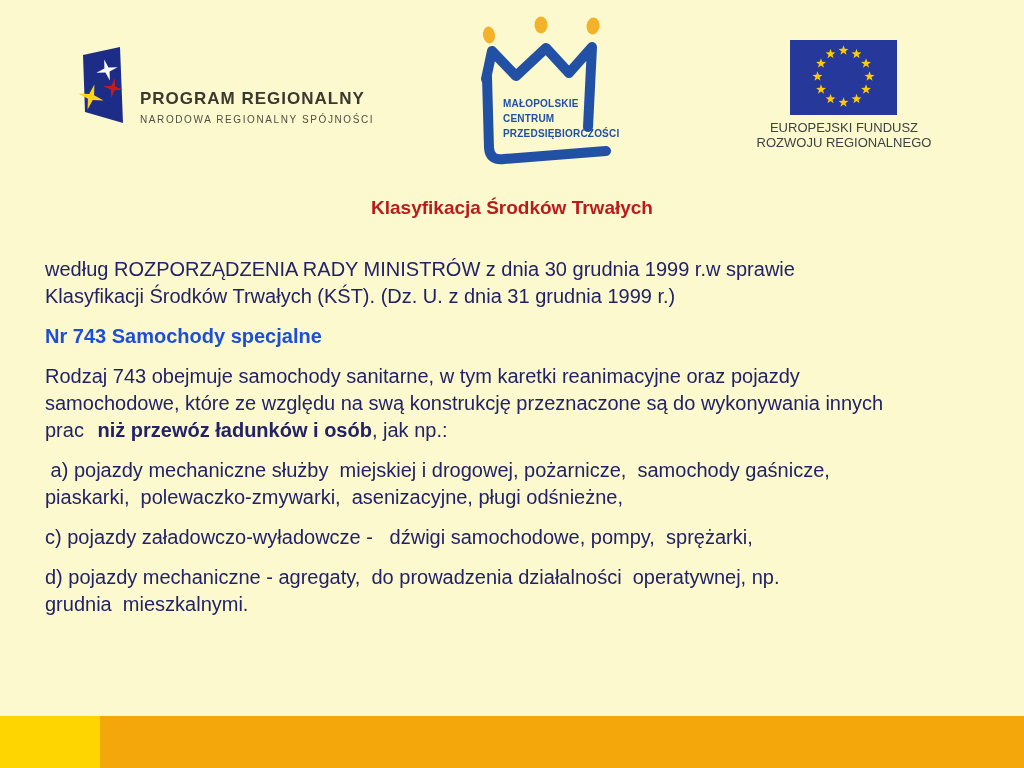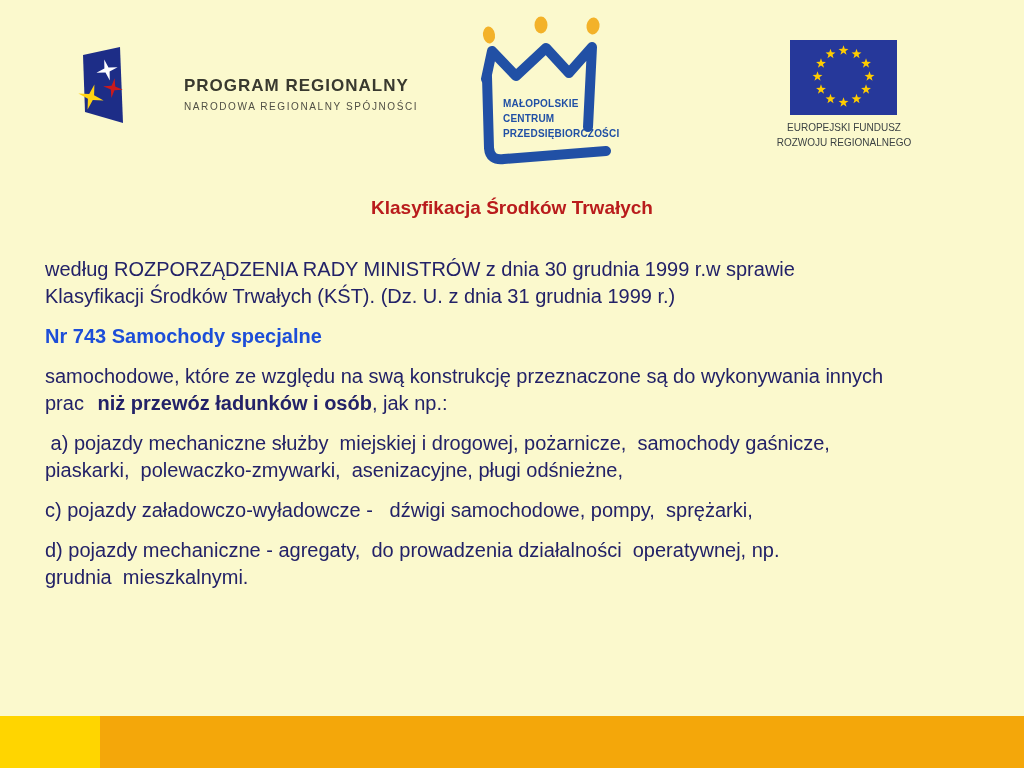--- a/index.html
+++ b/index.html
@@ -9,33 +9,33 @@
     background: #FBF9CD;
     font-family: "Liberation Sans", sans-serif;
   }
 
   
   .logo-svg { position: absolute; overflow: visible; }
   #pr-flag { left: 80px; top: 44px; }
   #crown   { left: 465px; top: 15px; }
   #eu-flag { left: 790px; top: 40px; }
 
-  #pr-text { position: absolute; left: 140px; top: 76px; margin-left: 44px; }
+  #pr-text { position: absolute; left: 140px; top: 89px; }
   #pr-title {
     font-size: 17px; font-weight: bold; letter-spacing: 1px;
     color: #39392F; white-space: nowrap;
   }
   #pr-sub {
     margin-top: 5px; font-size: 10px; letter-spacing: 1.6px;
     color: #4F4E44; white-space: nowrap;
   }
 
   #eu-caption {
     position: absolute; left: 743px; top: 120px; width: 202px;
-    text-align: center; color: #3C4244; font-size: 10px; line-height: 15px;
+    text-align: center; color: #3C4244; font-size: 13px; line-height: 15px;
     white-space: nowrap;
   }
 
   
   #slide-title {
     position: absolute; left: 0; top: 197px; width: 1024px;
     text-align: center; font-size: 19px; font-weight: bold;
     color: #b91c1c;
   }
 
@@ -110,20 +110,21 @@
 
   <div id="body-text">
       <p class="para bold">
         <span class="line"><span>według ROZPORZĄDZENIA RADY MINISTRÓW z dnia 30 grudnia 1999 r.w sprawie</span></span>
         <span class="line"><span>Klasyfikacji Środków Trwałych (KŚT). (Dz. U. z dnia 31 grudnia 1999 r.)</span></span>
       </p>
       <p class="para accent">
         <span class="line"><span>Nr 743 Samochody specjalne</span></span>
       </p>
       <p class="para normal">
+        <span class="line"><span>Rodzaj 743 obejmuje samochody sanitarne, w tym karetki reanimacyjne oraz pojazdy</span></span>
         <span class="line"><span>samochodowe, które ze względu na swą konstrukcję przeznaczone są do wykonywania innych</span></span>
         <span class="line"><span>prac </span><span class="seg-bold">niż przewóz ładunków i osób</span><span>, jak np.:</span></span>
       </p>
       <p class="para normal">
         <span class="line"><span> a) pojazdy mechaniczne służby  miejskiej i drogowej, pożarnicze,  samochody gaśnicze,</span></span>
         <span class="line"><span>piaskarki,  polewaczko-zmywarki,  asenizacyjne, pługi odśnieżne,</span></span>
       </p>
       <p class="para normal">
         <span class="line"><span>c) pojazdy załadowczo-wyładowcze -   dźwigi samochodowe, pompy,  sprężarki,</span></span>
       </p>

